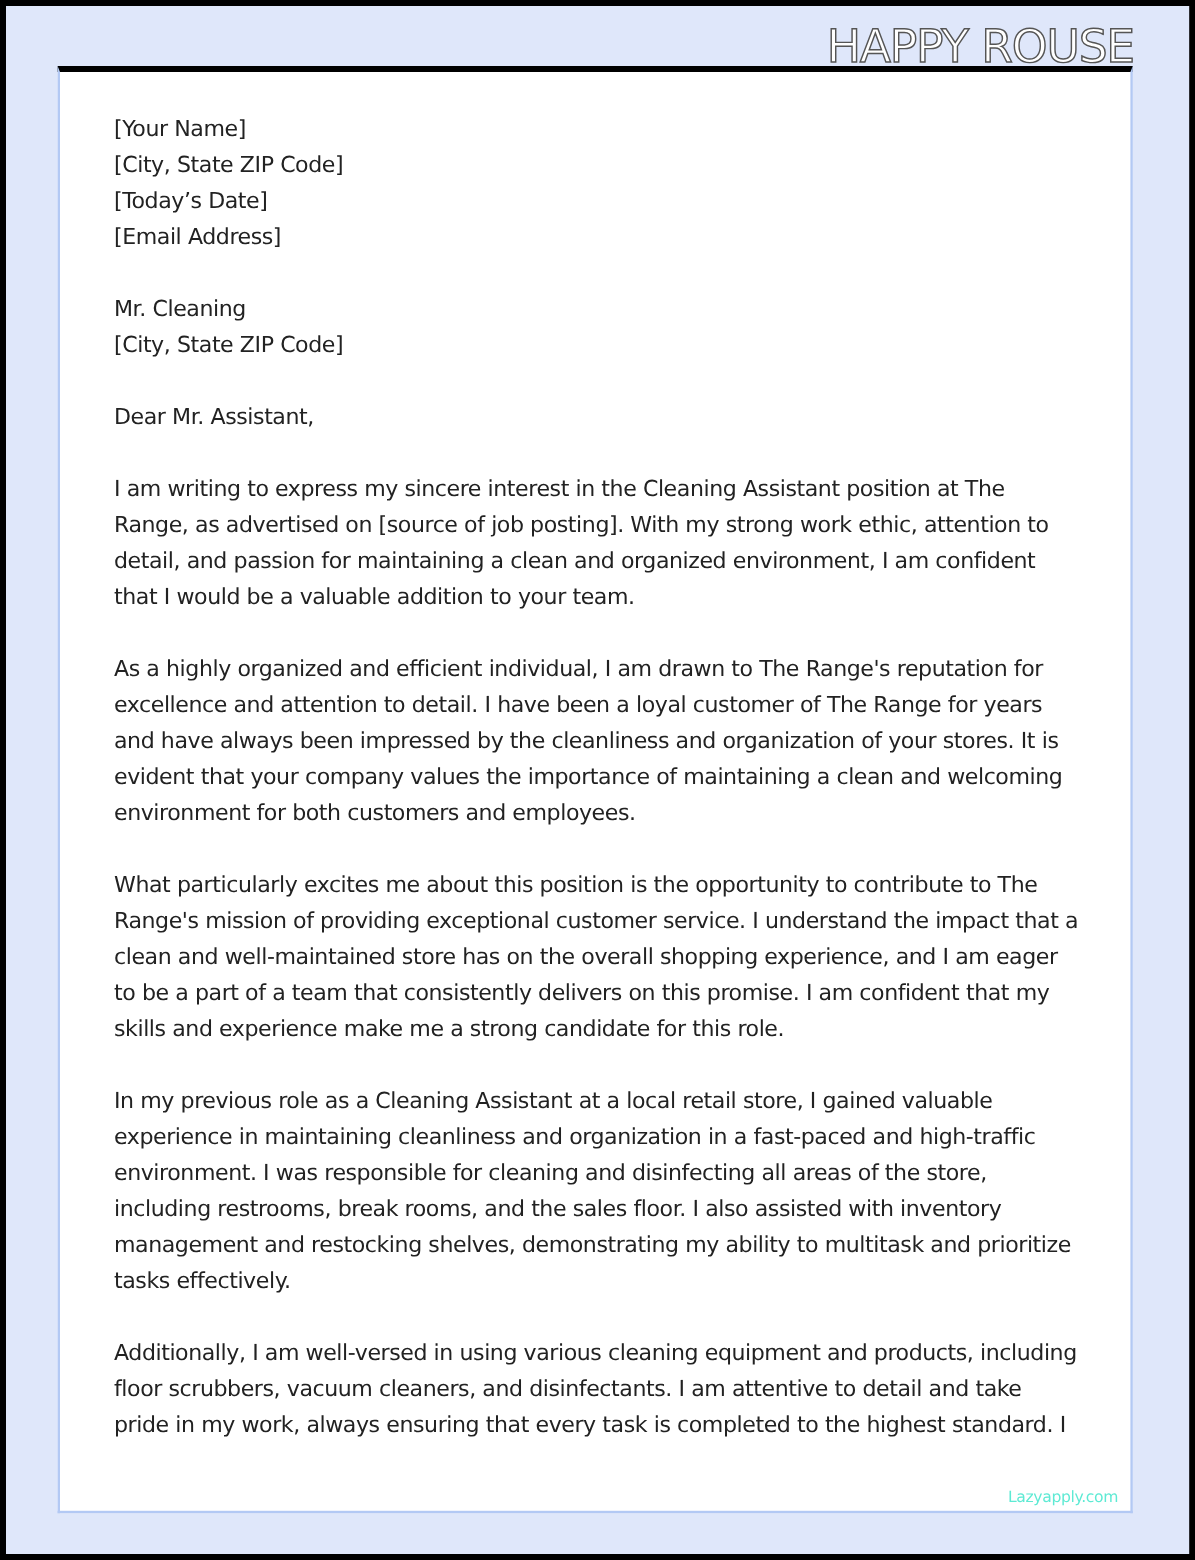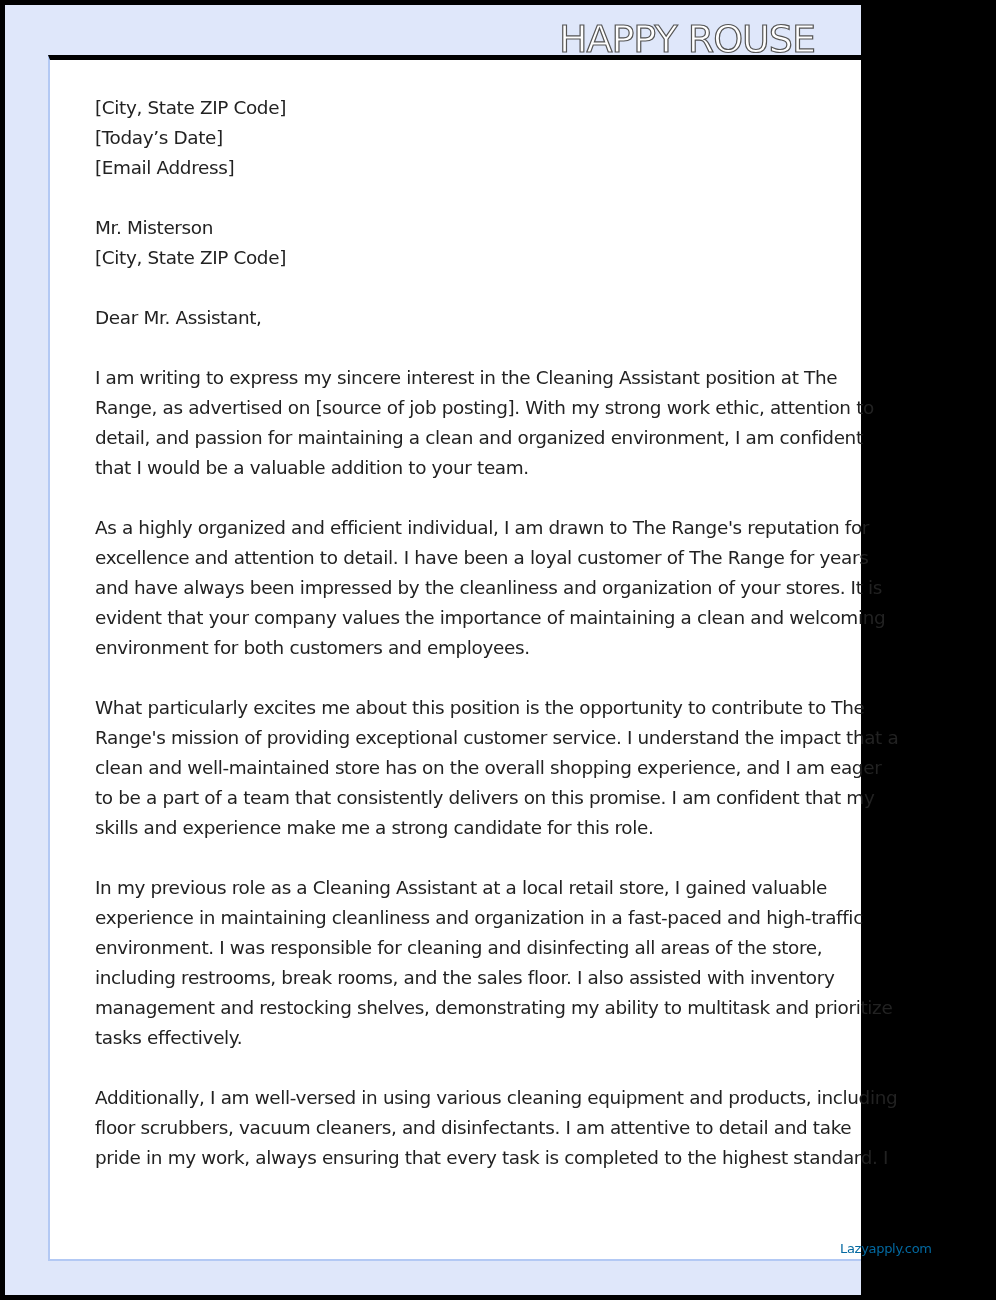--- a/index.html
+++ b/index.html
@@ -2,21 +2,21 @@
 <html><head>
 <meta charset="utf-8">
 <style>
   html, body { margin: 0; padding: 0; }
   body {
     width: 996px; height: 1300px; overflow: hidden;
     background: #000;
     font-family: "DejaVu Sans", sans-serif;
   }
   .frame {
-    position: absolute; left: 5px; top: 5px; width: 856px; height: 1290px;
+    position: absolute; left: 5px; top: 5px; width: 986px; height: 1290px;
     background: #dfe7fa; overflow: hidden;
   }
   .brand {
     position: absolute; right: 46px; top: 12px;
     font-family: "DejaVu Sans", sans-serif;
     font-size: 38px; letter-spacing: -1px;
     color: #ffffff;
     -webkit-text-stroke: 1.2px #555;
     line-height: 44px;
   }
@@ -32,40 +32,41 @@
   .letter {
     position: absolute; left: 95px; top: 93px; width: 805px;
     font-size: 18.4px; line-height: 30px; color: #222;
     font-family: "DejaVu Sans", sans-serif;
     letter-spacing: -0.35px;
   }
   .letter p { margin: 0 0 30px 0; }
   .letter .line { display: block; }
   .watermark {
     position: absolute; left: 840px; top: 1241px;
-    font-size: 13px; color: #0369a1; letter-spacing: -0.3px;
+    font-size: 13px; color: #5eead4; letter-spacing: -0.3px;
     font-family: "DejaVu Sans", sans-serif;
   }
 </style>
 </head>
 <body>
 
 <div class="frame">
   <div class="brand">HAPPY ROUSE</div>
   <div class="card"></div>
 </div>
 
 <div class="letter">
   <p>
+    <span class="line">[Your Name]</span>
     <span class="line">[City, State ZIP Code]</span>
     <span class="line">[Today’s Date]</span>
     <span class="line">[Email Address]</span>
   </p>
   <p>
-    <span class="line">Mr. Misterson</span>
+    <span class="line">Mr. Cleaning</span>
     <span class="line">[City, State ZIP Code]</span>
   </p>
   <p>Dear Mr. Assistant,</p>
   <p>I am writing to express my sincere interest in the Cleaning Assistant position at The Range, as advertised on [source of job posting]. With my strong work ethic, attention to detail, and passion for maintaining a clean and organized environment, I am confident that I would be a valuable addition to your team.</p>
   <p>As a highly organized and efficient individual, I am drawn to The Range's reputation for excellence and attention to detail. I have been a loyal customer of The Range for years and have always been impressed by the cleanliness and organization of your stores. It is evident that your company values the importance of maintaining a clean and welcoming environment for both customers and employees.</p>
   <p>What particularly excites me about this position is the opportunity to contribute to The Range's mission of providing exceptional customer service. I understand the impact that a clean and well-maintained store has on the overall shopping experience, and I am eager to be a part of a team that consistently delivers on this promise. I am confident that my skills and experience make me a strong candidate for this role.</p>
   <p>In my previous role as a Cleaning Assistant at a local retail store, I gained valuable experience in maintaining cleanliness and organization in a fast-paced and high-traffic environment. I was responsible for cleaning and disinfecting all areas of the store, including restrooms, break rooms, and the sales floor. I also assisted with inventory management and restocking shelves, demonstrating my ability to multitask and prioritize tasks effectively.</p>
   <p>Additionally, I am well-versed in using various cleaning equipment and products, including floor scrubbers, vacuum cleaners, and disinfectants. I am attentive to detail and take pride in my work, always ensuring that every task is completed to the highest standard. I</p>
 </div>
 

